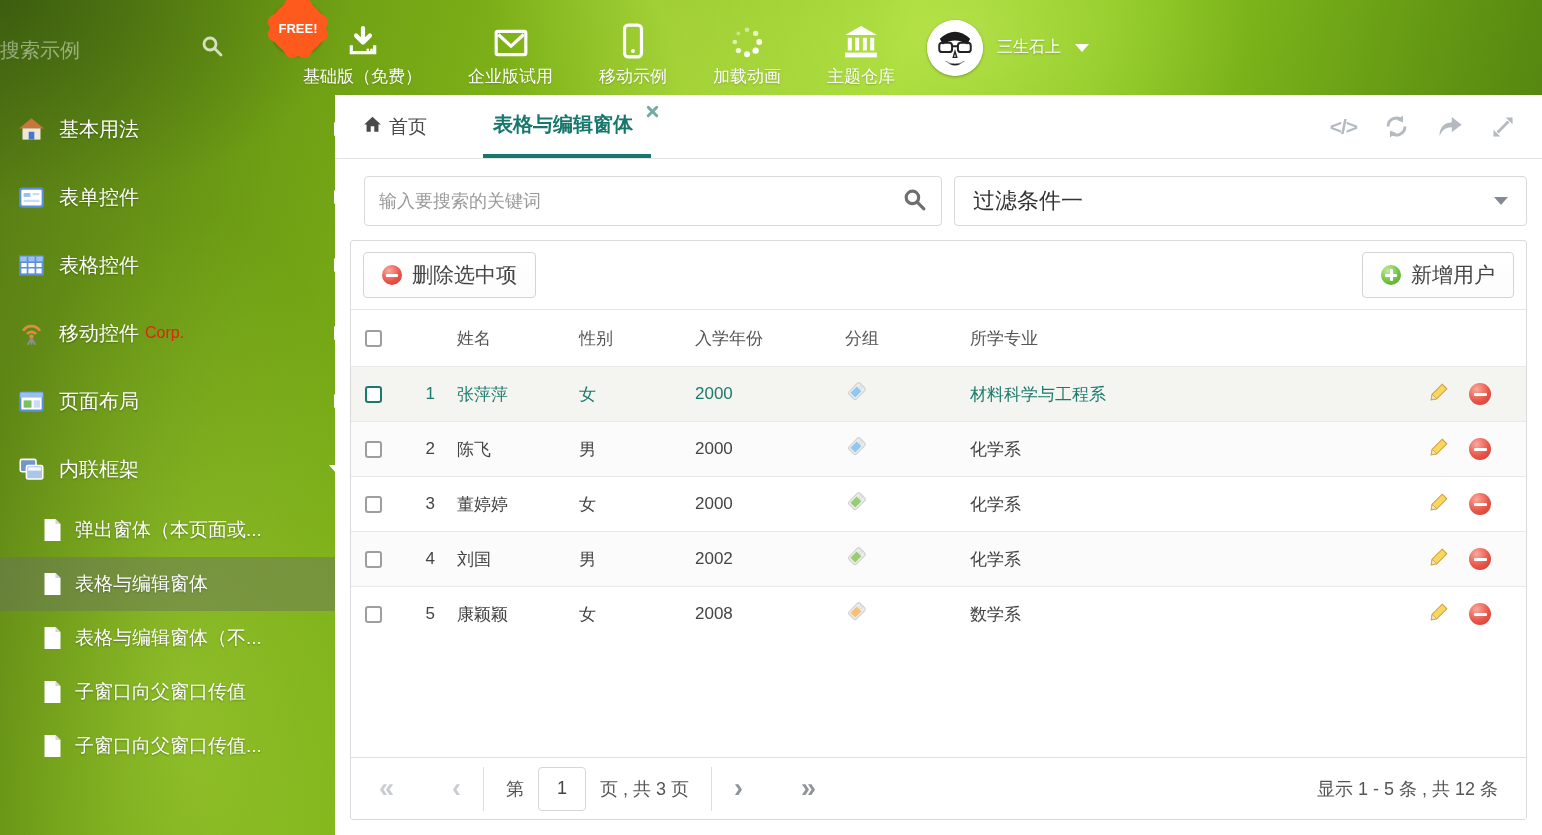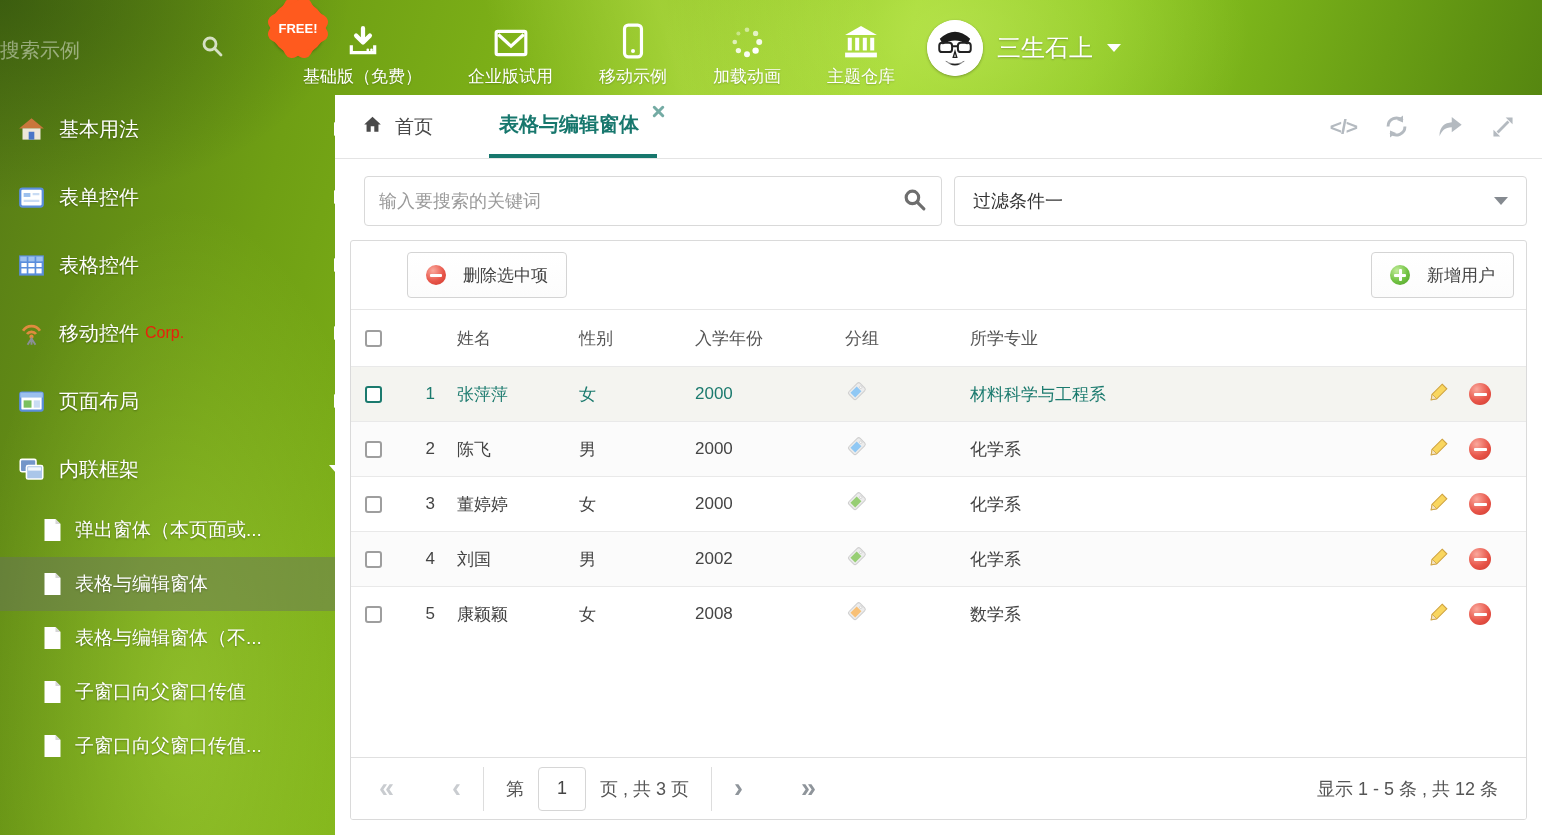--- a/index.html
+++ b/index.html
@@ -28,21 +28,21 @@
   .nav-item .nico { height:36px; display:flex; align-items:flex-end; }
   .nav-item .nlabel { color:#fff; font-size:17px; white-space:nowrap; text-shadow:0 1px 2px rgba(0,0,0,.2); }
   .free-badge { position:absolute; left:-32px; top:-6px; width:54px; height:54px; z-index:3;
     background:#ff5a1e; border-radius:50%; display:flex; align-items:center; justify-content:center;
     color:#fff; font-weight:bold; font-size:13px; box-shadow:0 1px 3px rgba(0,0,0,.3); }
   .free-badge::before, .free-badge::after { content:""; position:absolute; inset:3px; background:#ff5a1e; border-radius:16%; z-index:-1; }
   .free-badge::before { transform:rotate(30deg); }
   .free-badge::after { transform:rotate(60deg); }
   .user-box { display:flex; align-items:center; gap:14px; margin-left:32px; cursor:pointer; }
   .avatar { width:56px; height:56px; border-radius:50%; background:#fff; overflow:hidden; box-shadow:0 1px 3px rgba(0,0,0,.3); }
-  .user-name { color:#fff; font-size:24px; text-shadow:0 1px 2px rgba(0,0,0,.25); white-space:nowrap; }
+  .user-name { color:#fff; font-size:16px; text-shadow:0 1px 2px rgba(0,0,0,.25); white-space:nowrap; }
 
   
   .tri-down-w { width:0; height:0; border-left:7px solid transparent; border-right:7px solid transparent; border-top:8px solid #fff; }
   .tri-right-w { width:0; height:0; border-top:7px solid transparent; border-bottom:7px solid transparent; border-left:9px solid #fff; }
   .tri-down-g { width:0; height:0; border-left:7px solid transparent; border-right:7px solid transparent; border-top:8px solid #858a90; }
 
   
   .sidebar { position:absolute; left:0; top:95px; width:365px; bottom:0; }
   .menu-item { height:68px; display:flex; align-items:center; padding:0 22px 0 18px; cursor:pointer; }
   .menu-item .mico { width:27px; height:27px; margin-right:14px; flex:none; }
@@ -50,44 +50,44 @@
   .menu-item .mbadge { color:#e8200c; font-size:16px; margin-left:6px; }
   .menu-item .arr { margin-left:auto; }
   .sub-item { height:54px; display:flex; align-items:center; padding:0 22px 0 42px; cursor:pointer; }
   .sub-item .sico { width:21px; height:24px; margin-right:12px; flex:none; }
   .sub-item .slabel { color:#fff; font-size:19px; text-shadow:0 1px 2px rgba(0,0,0,.3); white-space:nowrap; }
   .sub-item.active { background:rgba(105,115,95,.48); }
 
   
   .content { position:absolute; left:335px; top:95px; right:0; bottom:0; background:#fff; display:flex; flex-direction:column; }
   .tabbar { height:64px; flex:none; border-bottom:1px solid #e4e4e4; display:flex; align-items:stretch; padding-left:24px; }
-  .tab { display:flex; align-items:center; gap:13px; cursor:pointer; padding:0 4px; }
+  .tab { display:flex; align-items:center; gap:7px; cursor:pointer; padding:0 4px; }
   .tab .tlabel { font-size:19px; color:#4a4a4a; }
   .tab.active { margin-left:52px; border-bottom:4px solid #17776d; position:relative; padding:0 18px 0 10px; }
   .tab.active .tlabel { color:#17776d; font-weight:bold; font-size:20px; }
   .tab-close { position:absolute; top:10px; right:-8px; width:13px; height:13px; cursor:pointer; }
   .tab-close::before, .tab-close::after { content:""; position:absolute; left:-1px; top:5px; width:15px; height:3px; background:#74aba4; border-radius:2px; }
   .tab-close::before { transform:rotate(45deg); } .tab-close::after { transform:rotate(-45deg); }
   .tab-tools { margin-left:auto; display:flex; align-items:center; gap:26px; padding-right:26px; }
   .tool-ico { color:#b4bac0; cursor:pointer; display:flex; align-items:center; }
   .tool-ico.code { font-size:21px; font-weight:bold; letter-spacing:-1px; }
 
   .filter-row { flex:none; display:flex; gap:12px; margin:17px 15px 0 29px; }
   .search-box { width:578px; height:50px; border:1px solid #d9d9d9; border-radius:4px; display:flex; align-items:center; padding:0 14px; }
   .search-box input { flex:1; border:none; outline:none; font-size:18px; color:#444; }
   .search-box input::placeholder { color:#9a9a9a; }
   .select-box { flex:1; height:50px; border:1px solid #d9d9d9; border-radius:4px; display:flex; align-items:center; padding:0 18px; cursor:pointer; }
-  .select-box .sel-val { font-size:18px; color:#333; }
+  .select-box .sel-val { font-size:22px; color:#333; }
   .select-box .tri-down-g { margin-left:auto; }
 
   .grid-panel { flex:1; margin:14px 15px 15px 15px; border:1px solid #dadada; border-radius:3px; display:flex; flex-direction:column; overflow:hidden; }
   .grid-toolbar { flex:none; display:flex; align-items:center; padding:11px 12px; }
-  .btn { display:flex; align-items:center; gap:17px; height:46px; padding:0 18px; background:linear-gradient(#ffffff,#fcfcfc);
-    border:1px solid #d4d4d4; border-radius:4px; font-size:17px; color:#444; cursor:pointer;
-    font-family:"Liberation Sans","DejaVu Sans",sans-serif;margin-left:44px; }
+  .btn { display:flex; align-items:center; gap:10px; height:46px; padding:0 18px; background:linear-gradient(#ffffff,#fcfcfc);
+    border:1px solid #d4d4d4; border-radius:4px; font-size:21px; color:#444; cursor:pointer;
+    font-family:"Liberation Sans","DejaVu Sans",sans-serif; }
   .btn-add { margin-left:auto; }
   .mini-circle { width:20px; height:20px; border-radius:50%; position:relative; flex:none; }
   .mini-red { background:radial-gradient(circle at 35% 28%, #faa99d, #e8564a 55%, #cf382c); }
   .mini-green { background:radial-gradient(circle at 35% 28%, #c2ec9b, #71c242 55%, #4f9e27); }
   .mini-circle::before { content:""; position:absolute; left:4px; top:8.5px; width:12px; height:3px; background:#fff; border-radius:1px; }
   .mini-plus::after { content:""; position:absolute; left:8.5px; top:4px; width:3px; height:12px; background:#fff; border-radius:1px; }
   .big-red { width:22px; height:22px; }
   .big-red::before { left:4.5px; top:9.5px; width:13px; }
 
   table.grid { width:100%; border-collapse:collapse; flex:none; }

